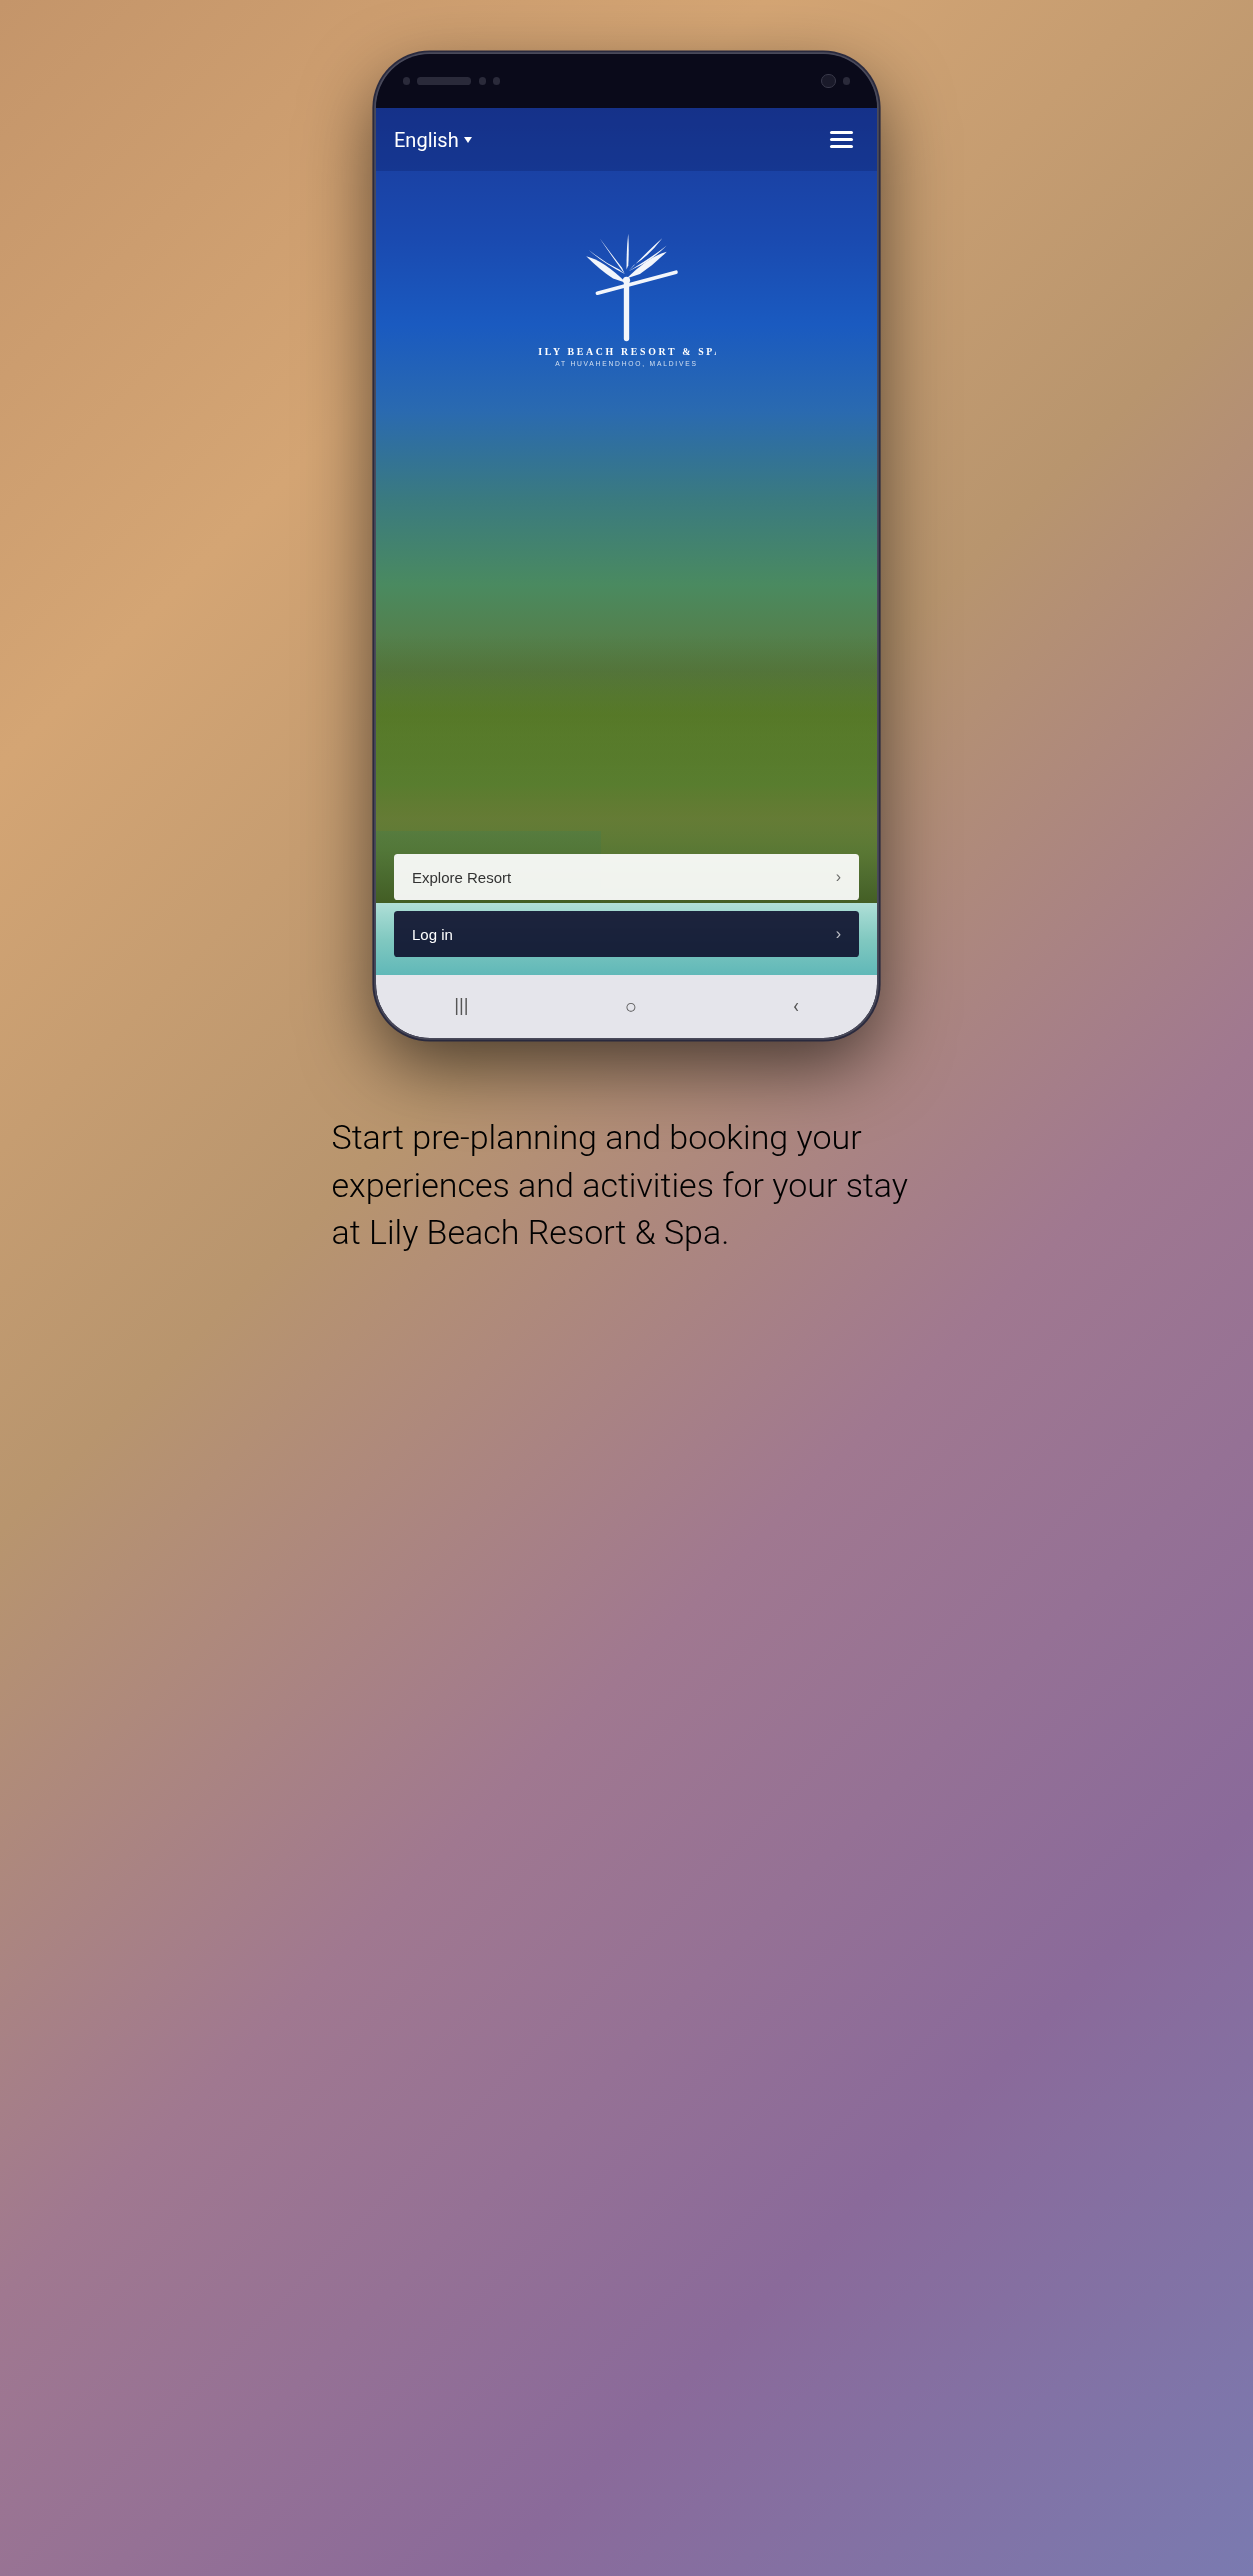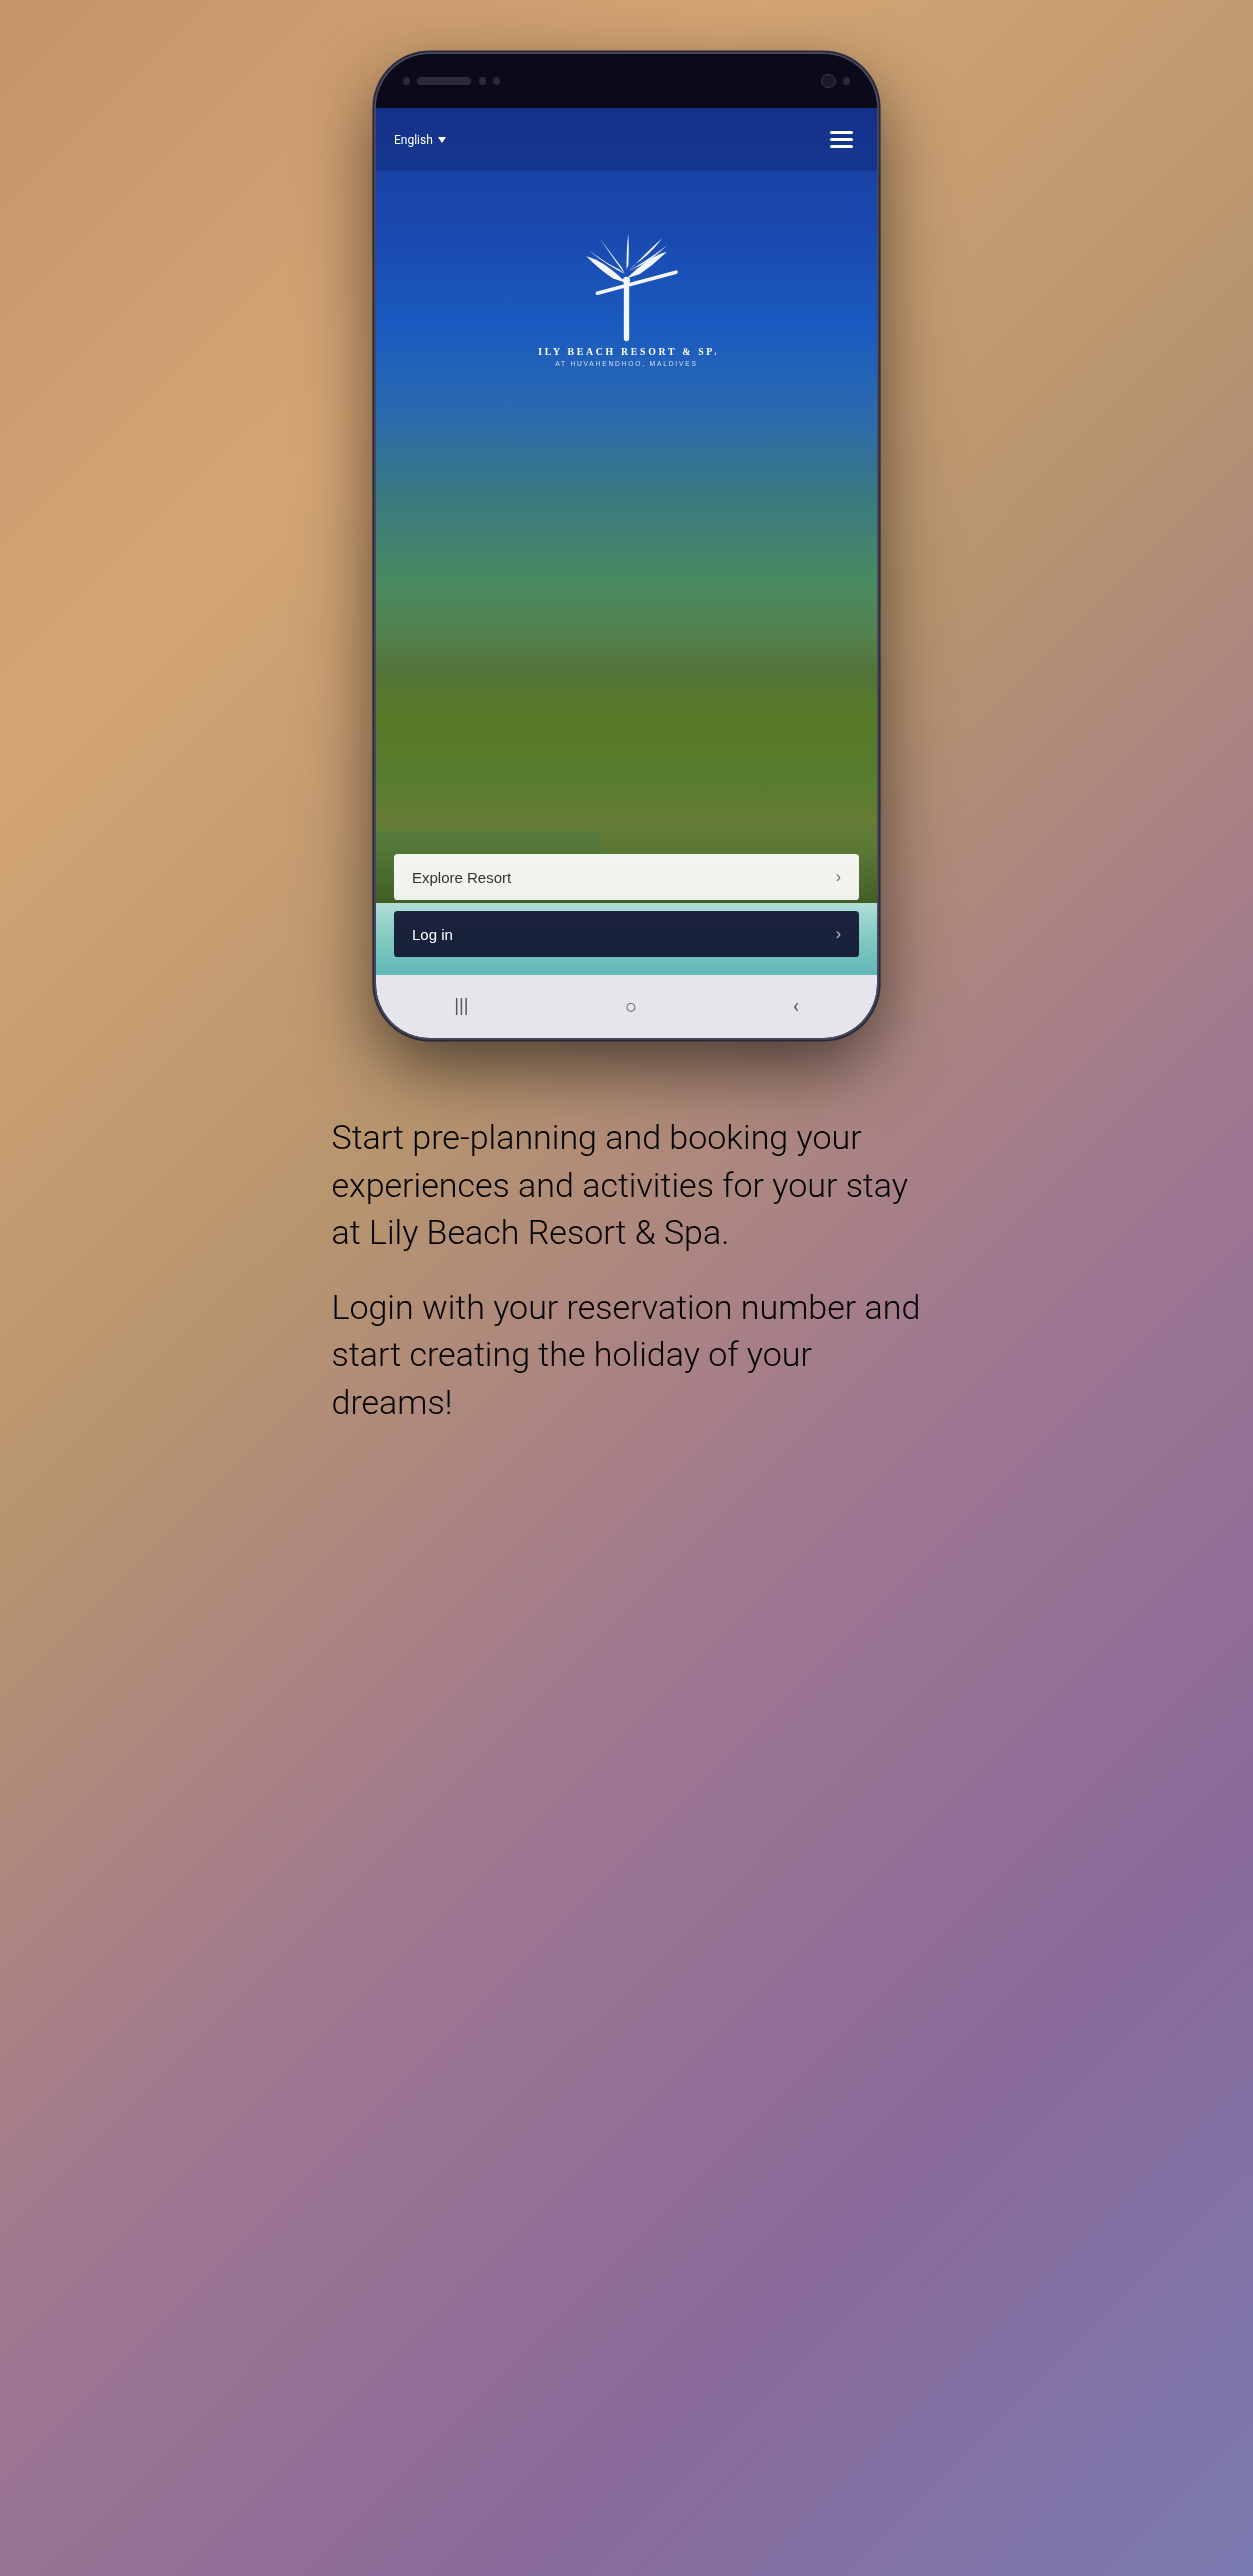--- a/index.html
+++ b/index.html
@@ -140,21 +140,21 @@
       padding: 0 18px;
       z-index: 5;
       background: rgba(10, 30, 100, 0.3);
     }
 
     .language-selector {
       display: flex;
       align-items: center;
       gap: 5px;
       color: white;
-      font-size: 12px;
+      font-size: 20px;
       cursor: pointer;
     }
 
     .chevron-down {
       width: 0;
       height: 0;
       border-left: 4.5px solid transparent;
       border-right: 4.5px solid transparent;
       border-top: 6.3px solid white;
       margin-top: 1.8px;
@@ -427,15 +427,14 @@
     </div>
     <div class="nav-icon">
       <span>‹</span>
     </div>
   </div>
 
 </div>
 
 <div class="description-text">
   <p class="desc-main">Start pre-planning and booking your experiences and activities for your stay at Lily Beach Resort &amp; Spa.</p>
-  <p class="desc-sub">Login with your reservation number and start creating the holiday of your dreams!</p>
 </div>
 
 
 </body></html>

